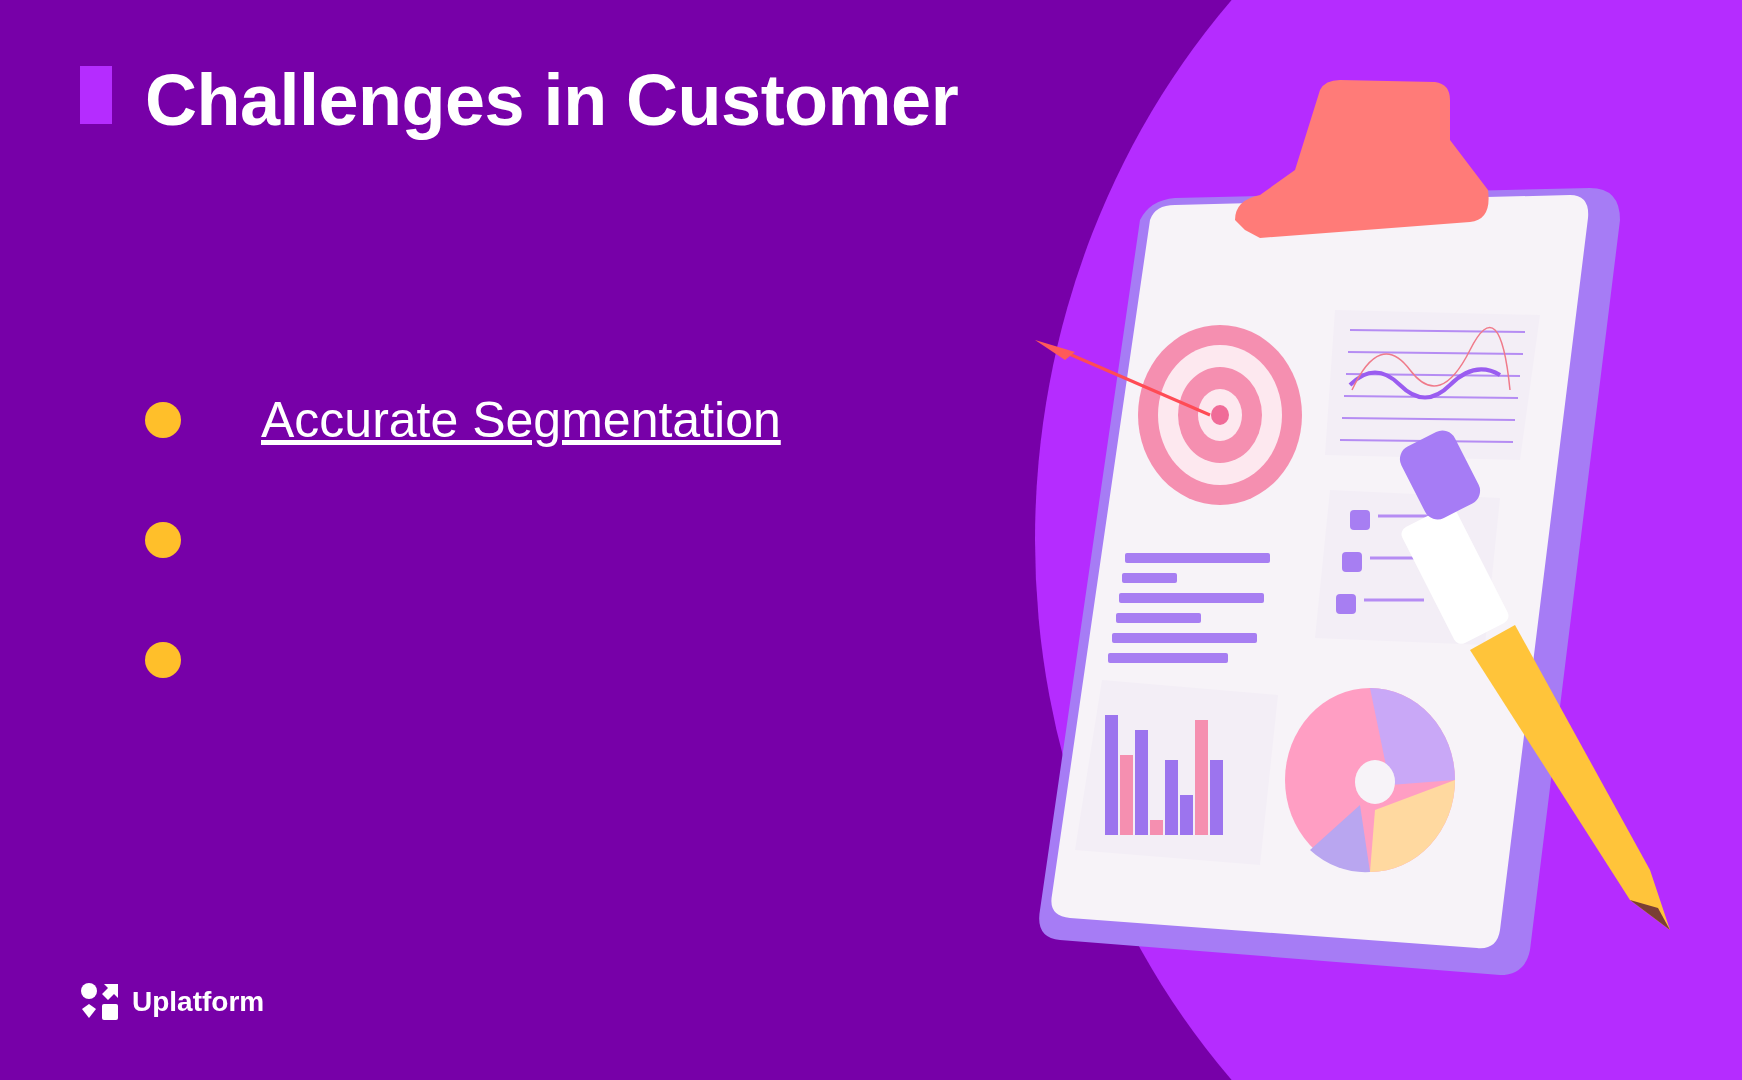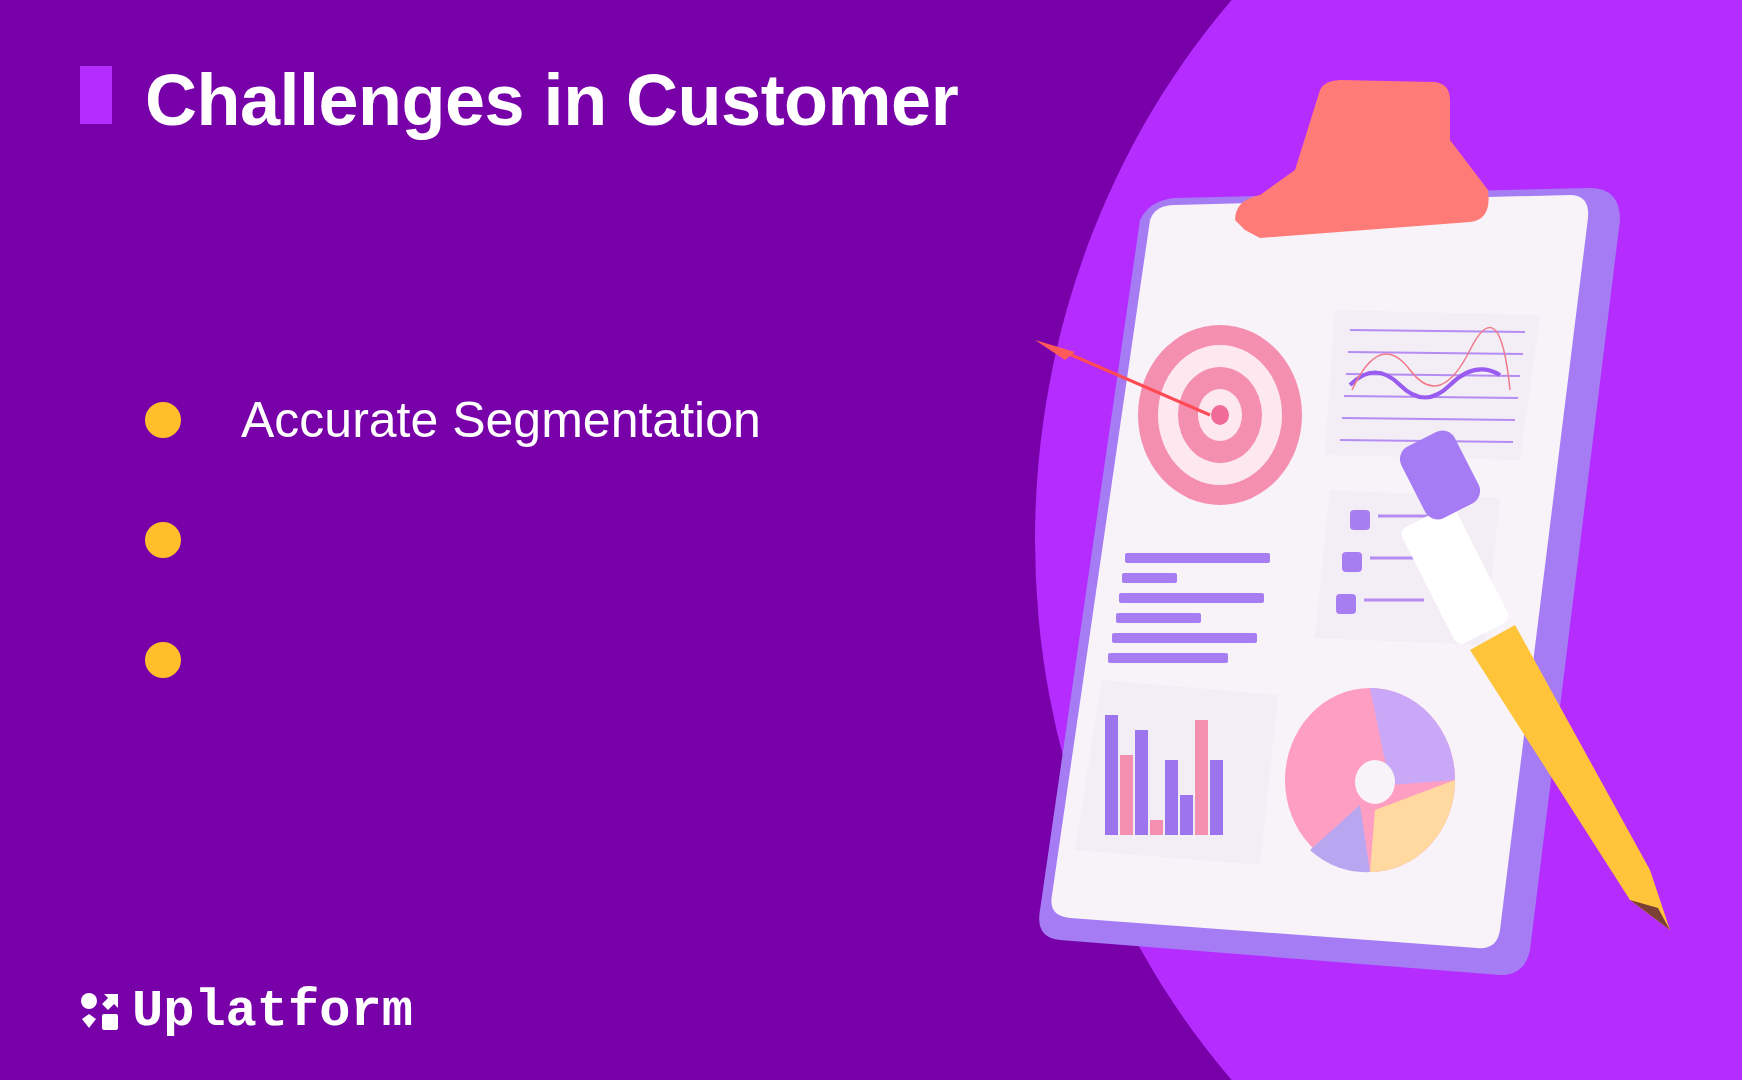--- a/index.html
+++ b/index.html
@@ -25,27 +25,27 @@
   }
   .bullets { position: absolute; left: 145px; top: 360px; margin: 0; padding: 0; list-style: none; }
   .bullet {
     display: flex; align-items: center; height: 120px;
   }
   .dot {
     width: 36px; height: 36px; border-radius: 50%; background: #ffbf2a;
     flex: 0 0 36px;
   }
   .bullet-label {
-    margin-left: 60px; font-size: 50px; line-height: 60px;
+    margin-left: 80px; font-size: 50px; line-height: 60px; text-decoration: underline;
   }
   .logo {
     position: absolute; left: 80px; top: 982px; display: flex; align-items: center;
   }
   .logo-mark { width: 40px; height: 40px; }
-  .logo-text { margin-left: 12px; font-size: 52px; font-weight: bold; font-family: Liberation Mono, monospace; }
+  .logo-text { margin-left: 12px; font-size: 28px; font-weight: bold; }
   .illustration { position: absolute; left: 1030px; top: 70px; width: 680px; height: 930px; }
 </style>
 </head>
 <body>
 
 <div class="bg-arc"></div>
 
 <div class="accent-bar"></div>
 <h1 class="title">
   <span>Challenges in Customer</span><br>

